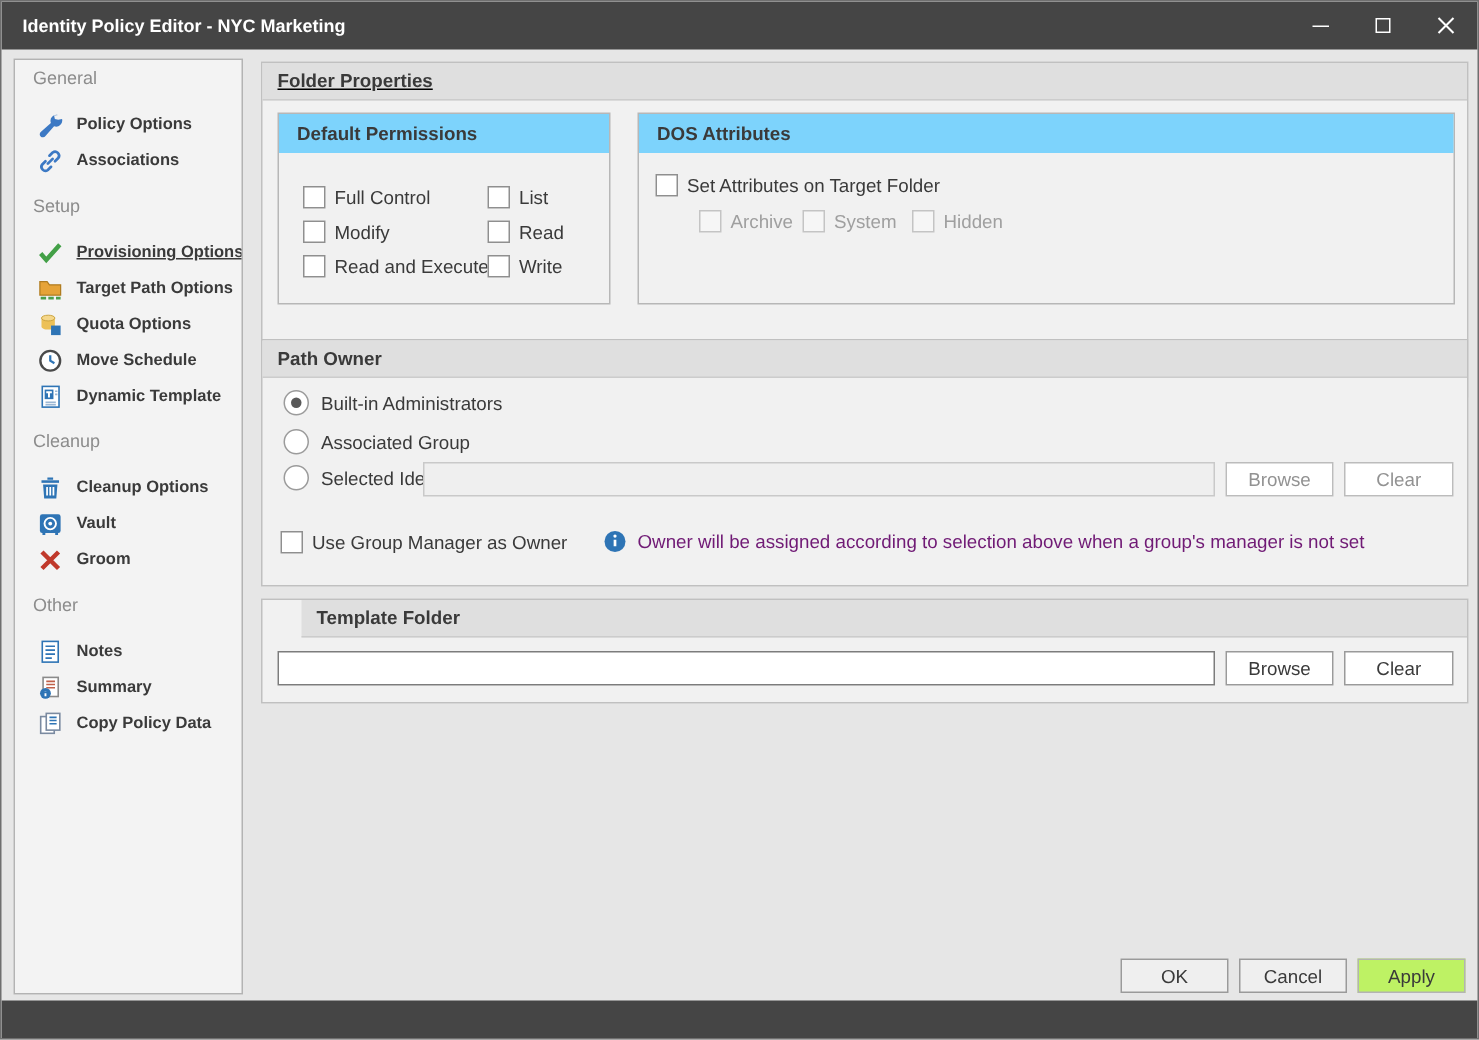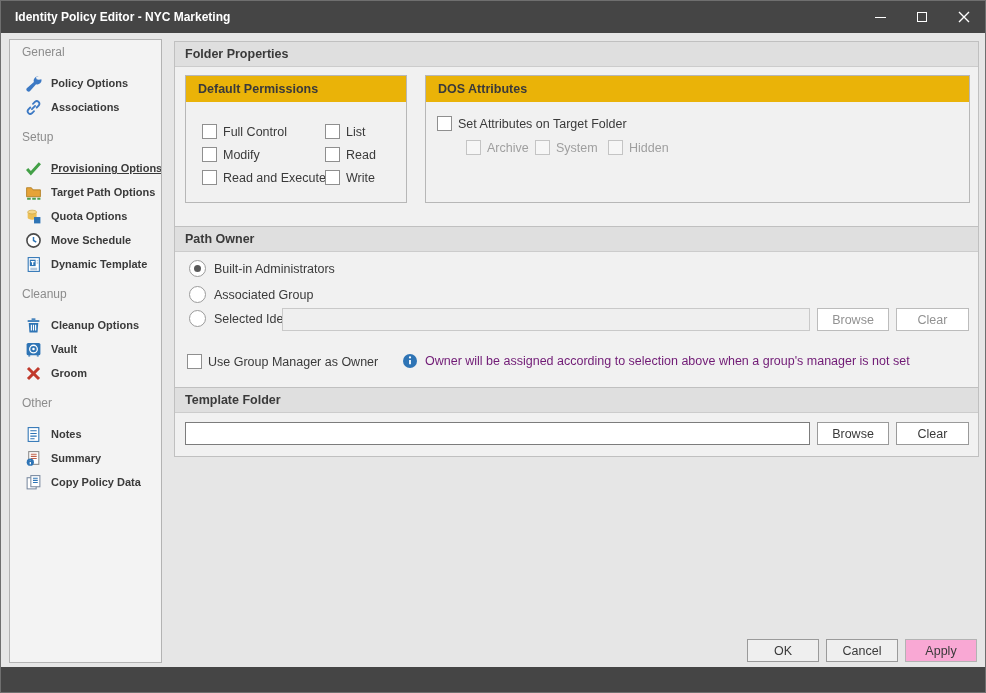--- a/index.html
+++ b/index.html
@@ -25,26 +25,26 @@
   .side-section-header + .side-item { margin-top: 7px; }
   .side-item { height: 24px; display: flex; align-items: center; cursor: default; }
   .side-item .icon { width: 18px; height: 18px; margin-left: 14px; margin-right: 9px; display: flex; align-items: center; justify-content: center; flex: none; }
   .side-item .side-label { font-size: 11px; color: #3a3a3a; white-space: nowrap; font-weight: bold; }
   .side-item.selected .side-label { text-decoration: underline; }
 
   
   .main { position: absolute; left: 173px; top: 40px; width: 805px; height: 628px; }
   .panel { position: absolute; left: 0; width: 805px; background: #f1f1f1; border: 1px solid #c0c0c0; }
   .panel-header { height: 25px; background: #dfdfdf; border-bottom: 1px solid #cccccc; display: flex; align-items: center; padding-left: 10px; font-weight: bold; font-size: 12.5px; color: #3a3a3a; }
-  #folder-properties { top: 0; height: 224px; }
+  #folder-properties { top: 0; height: 224px; text-decoration: underline; }
   #path-owner { top: 185px; height: 165px; }
-  #template-folder { top: 346px; height: 70px; }
+  #template-folder { top: 358px; height: 70px; padding-left: 26px; }
 
   .groupbox { position: absolute; background: #f1f1f1; border: 1px solid #b7b7b7; }
-  .group-header { height: 26px; background: #eab308; display: flex; align-items: center; padding-left: 12px; font-weight: bold; font-size: 12.5px; color: #3a3a3a; }
+  .group-header { height: 26px; background: #7dd3fc; display: flex; align-items: center; padding-left: 12px; font-weight: bold; font-size: 12.5px; color: #3a3a3a; }
   #default-permissions { left: 10px; top: 33px; width: 222px; height: 128px; }
   #dos-attributes { left: 250px; top: 33px; width: 545px; height: 128px; }
 
   .cb-row { position: absolute; display: flex; align-items: center; gap: 6px; font-size: 12.5px; color: #3a3a3a; white-space: nowrap; }
   .cb { width: 15px; height: 15px; background: #ffffff; border: 1px solid #8f8f8f; flex: none; }
   .cb-row.disabled { color: #9f9f9f; }
   .cb-row.disabled .cb { border-color: #c4c4c4; background: #f6f6f6; }
 
   .radio-row { position: absolute; display: flex; align-items: center; gap: 8px; font-size: 12.5px; color: #3a3a3a; white-space: nowrap; }
   .radio { width: 17px; height: 17px; border-radius: 50%; background: #fff; border: 1px solid #9b9b9b; flex: none; position: relative; }
@@ -56,21 +56,21 @@
 
   .btn { position: absolute; width: 72px; height: 23px; background: #ffffff; border: 1px solid #9a9a9a; font-family: "Liberation Sans", sans-serif; font-size: 12.5px; color: #3a3a3a; cursor: default; }
   .btn.grayed { color: #929292; border-color: #bcbcbc; }
 
   .info-row { position: absolute; display: flex; align-items: center; gap: 7px; font-size: 12.5px; color: #701a75; white-space: nowrap; }
   .info-row .icon { width: 16px; height: 16px; display: flex; flex: none; }
 
   .footer-btn { position: absolute; top: 598px; width: 72px; height: 23px; border: 1px solid #9a9a9a; background: #efefef; font-family: "Liberation Sans", sans-serif; font-size: 12.5px; color: #3a3a3a; cursor: default; }
   #btn-ok { left: 573px; }
   #btn-cancel { left: 652px; }
-  #btn-apply { left: 731px; background: #f9a8d4; border-color: #b3b3b3; }
+  #btn-apply { left: 731px; background: #bef264; border-color: #b3b3b3; }
 </style>
 </head>
 <body>
 
 <div class="window">
 
   <div class="titlebar">
     <span class="title">Identity Policy Editor - NYC Marketing</span>
     <div class="win-controls">
       <div class="win-btn">

